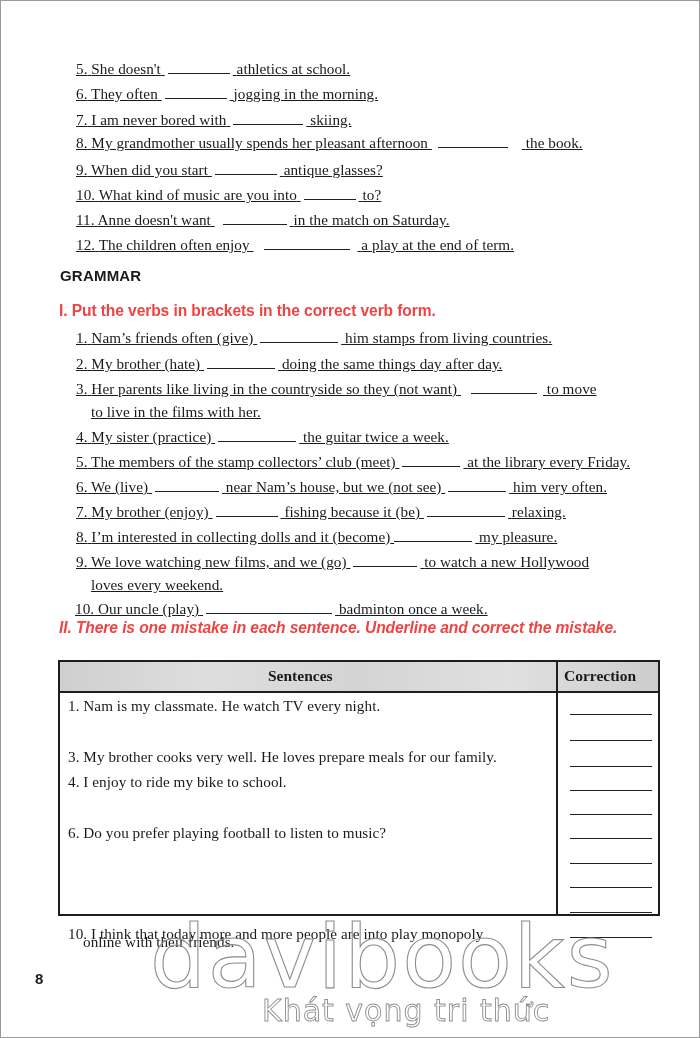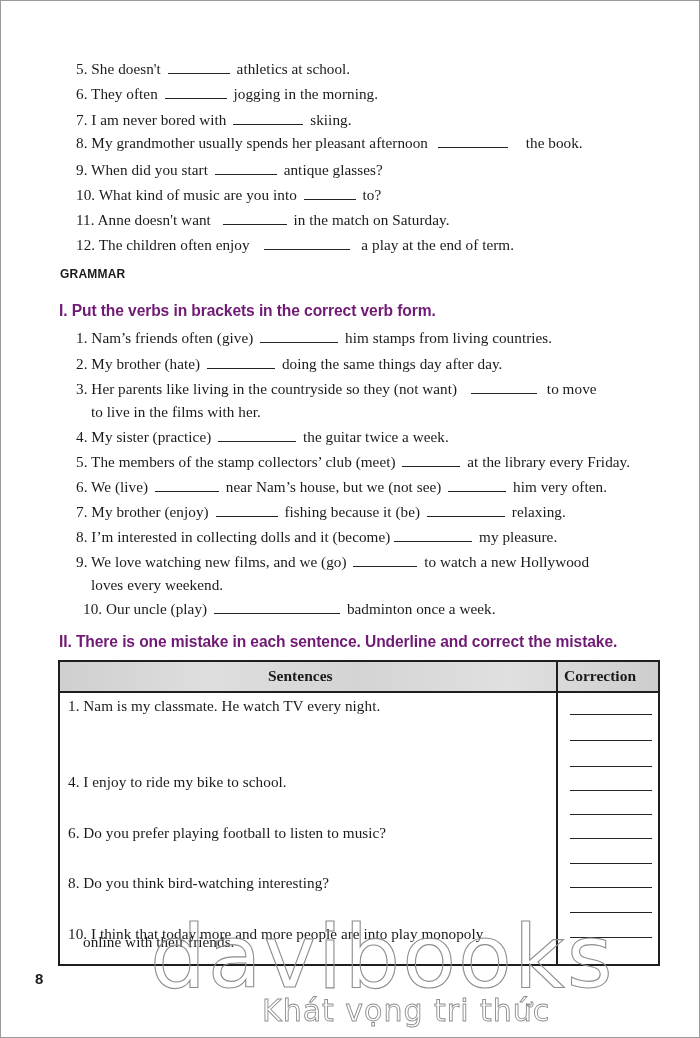--- a/index.html
+++ b/index.html
@@ -6,36 +6,36 @@
   body {
     width: 700px; height: 1038px; position: relative; overflow: hidden;
     font-family: "DejaVu Serif", "Liberation Serif", serif;
     color: #1a1a1a;
   }
   .page-frame {
     position: absolute; left: 0; top: 0; width: 698px; height: 1036px;
     border: 1px solid #9a9a9a;
   }
   .serif { font-family: "Liberation Serif", "DejaVu Serif", serif; font-size: 15.2px; letter-spacing: 0.05px; }
-  .line { position: absolute; white-space: nowrap; }
+  .line { position: absolute; white-space: nowrap; text-decoration: underline; }
   .blank { display: inline-block; border-bottom: 1.3px solid #222; height: 11px; vertical-align: baseline; margin: 0 3px; }
   .heading-main {
     position: absolute; left: 60px; top: 267px;
     font-family: "Liberation Sans", "DejaVu Sans", sans-serif;
-    font-weight: bold; font-size: 12px; color: #1a1a1a; letter-spacing: 0.2px;
+    font-weight: bold; font-size: 15px; color: #1a1a1a; letter-spacing: 0.2px;
   }
   .heading-sub {
     position: absolute; left: 59px;
     font-family: "Liberation Sans", "DejaVu Sans", sans-serif;
-    font-weight: bold; font-size: 15.6px; color: #701a75; letter-spacing: -0.1px;
+    font-weight: bold; font-size: 15.6px; color: #ef4444; letter-spacing: -0.1px;
     white-space: nowrap;
   }
   
   .ex-table {
-    position: absolute; left: 58px; top: 660px; width: 602px; height: 306px;
+    position: absolute; left: 58px; top: 660px; width: 602px; height: 256px;
     border: 2px solid #1e1e1e; box-sizing: border-box;
   }
   .ex-table .thead {
     position: absolute; left: 0; top: 0; right: 0; height: 29px;
     background: linear-gradient(90deg, #cfcfcf 0%, #dedede 25%, #d4d4d4 50%, #e0e0e0 75%, #cdcdcd 100%);
     border-bottom: 2px solid #1e1e1e;
   }
   .ex-table .col-divider {
     position: absolute; top: 0; bottom: 0; left: 496px; width: 0; border-left: 2px solid #1e1e1e;
   }
@@ -178,55 +178,55 @@
     <span class="blank" style="width:78px; margin-left:0;"></span>
     <span>my pleasure.</span>
   </div>
   <div class="line serif" style="left:76px; top:553px;">
     <span>9.</span>
     <span>We love watching new films, and we (go)</span>
     <span class="blank" style="width:64px"></span>
     <span>to watch a new Hollywood</span>
   </div>
   <div class="line serif" style="left:91px; top:576px;">loves every weekend.</div>
-  <div class="line serif" style="left:83px; top:600px;">
+  <div class="line serif" style="left:75px; top:600px;">
     <span>10.</span>
     <span>Our uncle (play)</span>
     <span class="blank" style="width:126px"></span>
     <span>badminton once a week.</span>
   </div>
 </div>
 
-<div class="heading-sub" style="top:633px;">II. There is one mistake in each sentence. Underline and correct the mistake.</div>
+<div class="heading-sub" style="top:619px;font-style:italic;">II. There is one mistake in each sentence. Underline and correct the mistake.</div>
 
 <div class="ex-table">
   <div class="thead">
     <span class="th th-sentences">Sentences</span>
     <span class="th th-correction">Correction</span>
   </div>
   <div class="col-divider"></div>
 
   <div class="trow serif" style="top:35px;">1. Nam is my classmate. He watch TV every night.</div>
   <div class="corr-blank" style="top:52px;"></div>
 
   <div class="corr-blank" style="top:78px;"></div>
 
+  <div class="trow serif" style="top:86px;">3. My brother cooks very well. He loves prepare meals for our family.</div>
   <div class="corr-blank" style="top:104px;"></div>
 
   <div class="trow serif" style="top:111px;">4. I enjoy to ride my bike to school.</div>
   <div class="corr-blank" style="top:128px;"></div>
 
   <div class="corr-blank" style="top:152px;"></div>
 
   <div class="trow serif" style="top:162px;">6. Do you prefer playing football to listen to music?</div>
   <div class="corr-blank" style="top:176px;"></div>
 
   <div class="corr-blank" style="top:201px;"></div>
 
-  <div class="trow serif" style="top:212px;">8. Do you think bird-watching interesting?</div>
   <div class="corr-blank" style="top:225px;"></div>
 
   <div class="corr-blank" style="top:250px;"></div>
 
   <div class="trow serif" style="top:263px;">10. I think that today more and more people are into play monopoly</div>
   <div class="trow serif" style="top:271px; left:23px;">online with their friends.</div>
   <div class="corr-blank" style="top:275px;"></div>
 </div>
 
 <div class="page-number">8</div>

